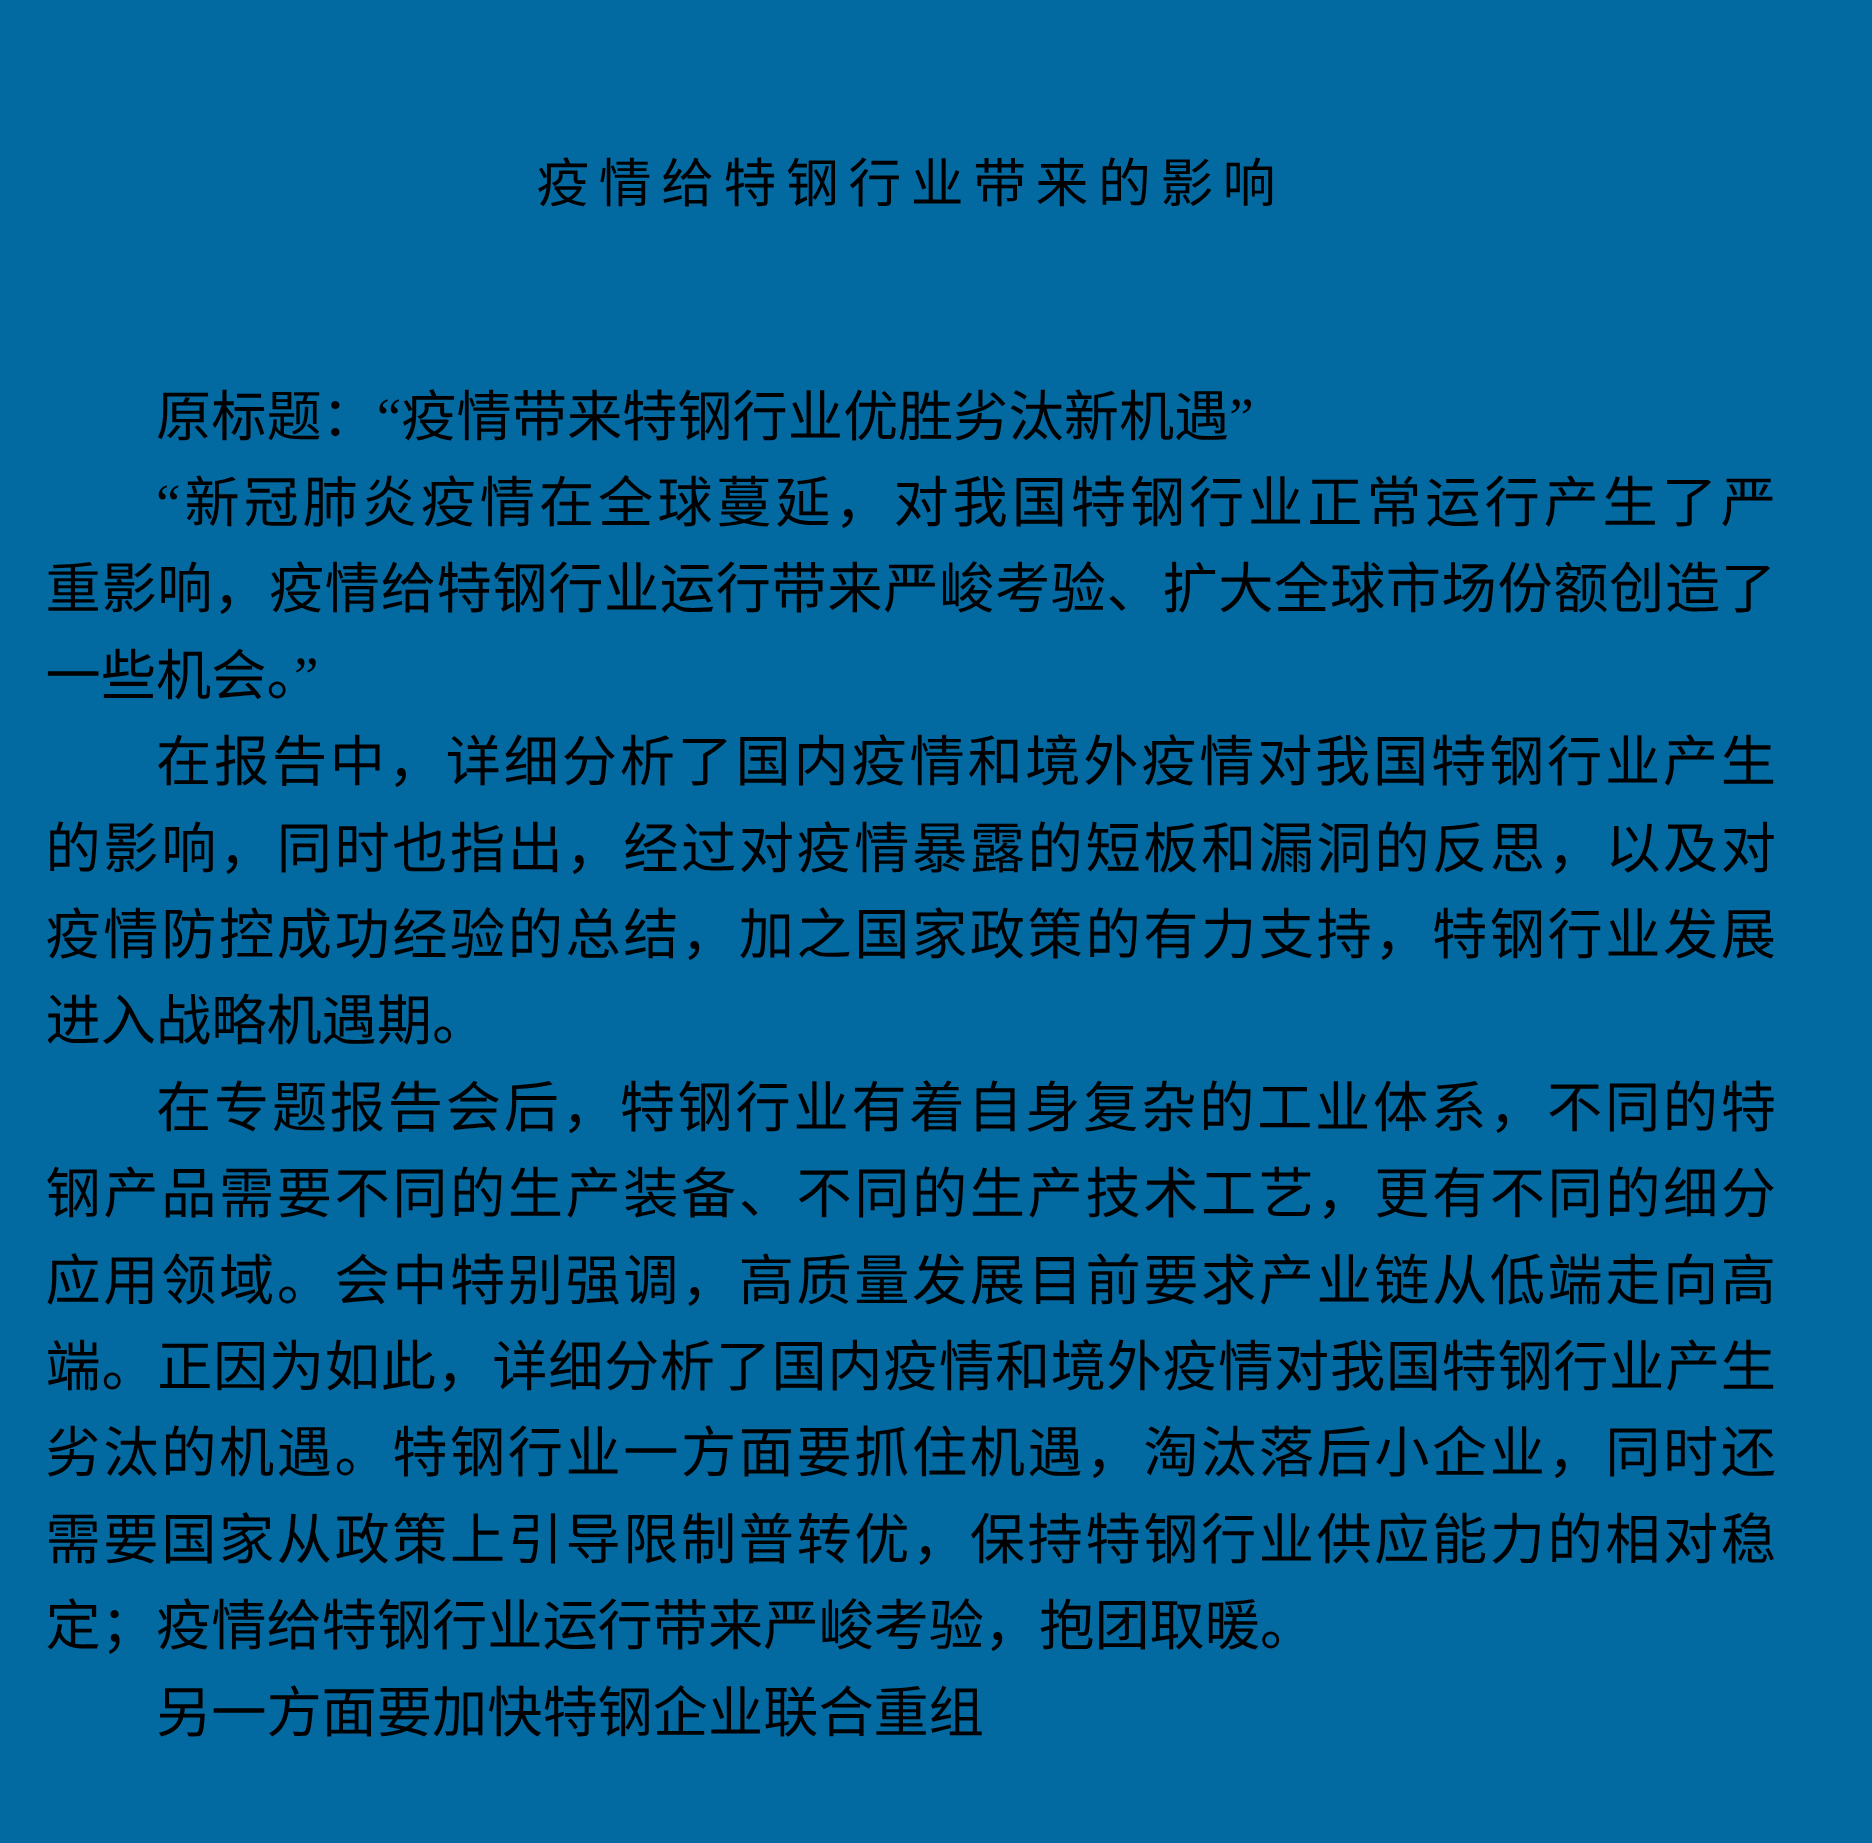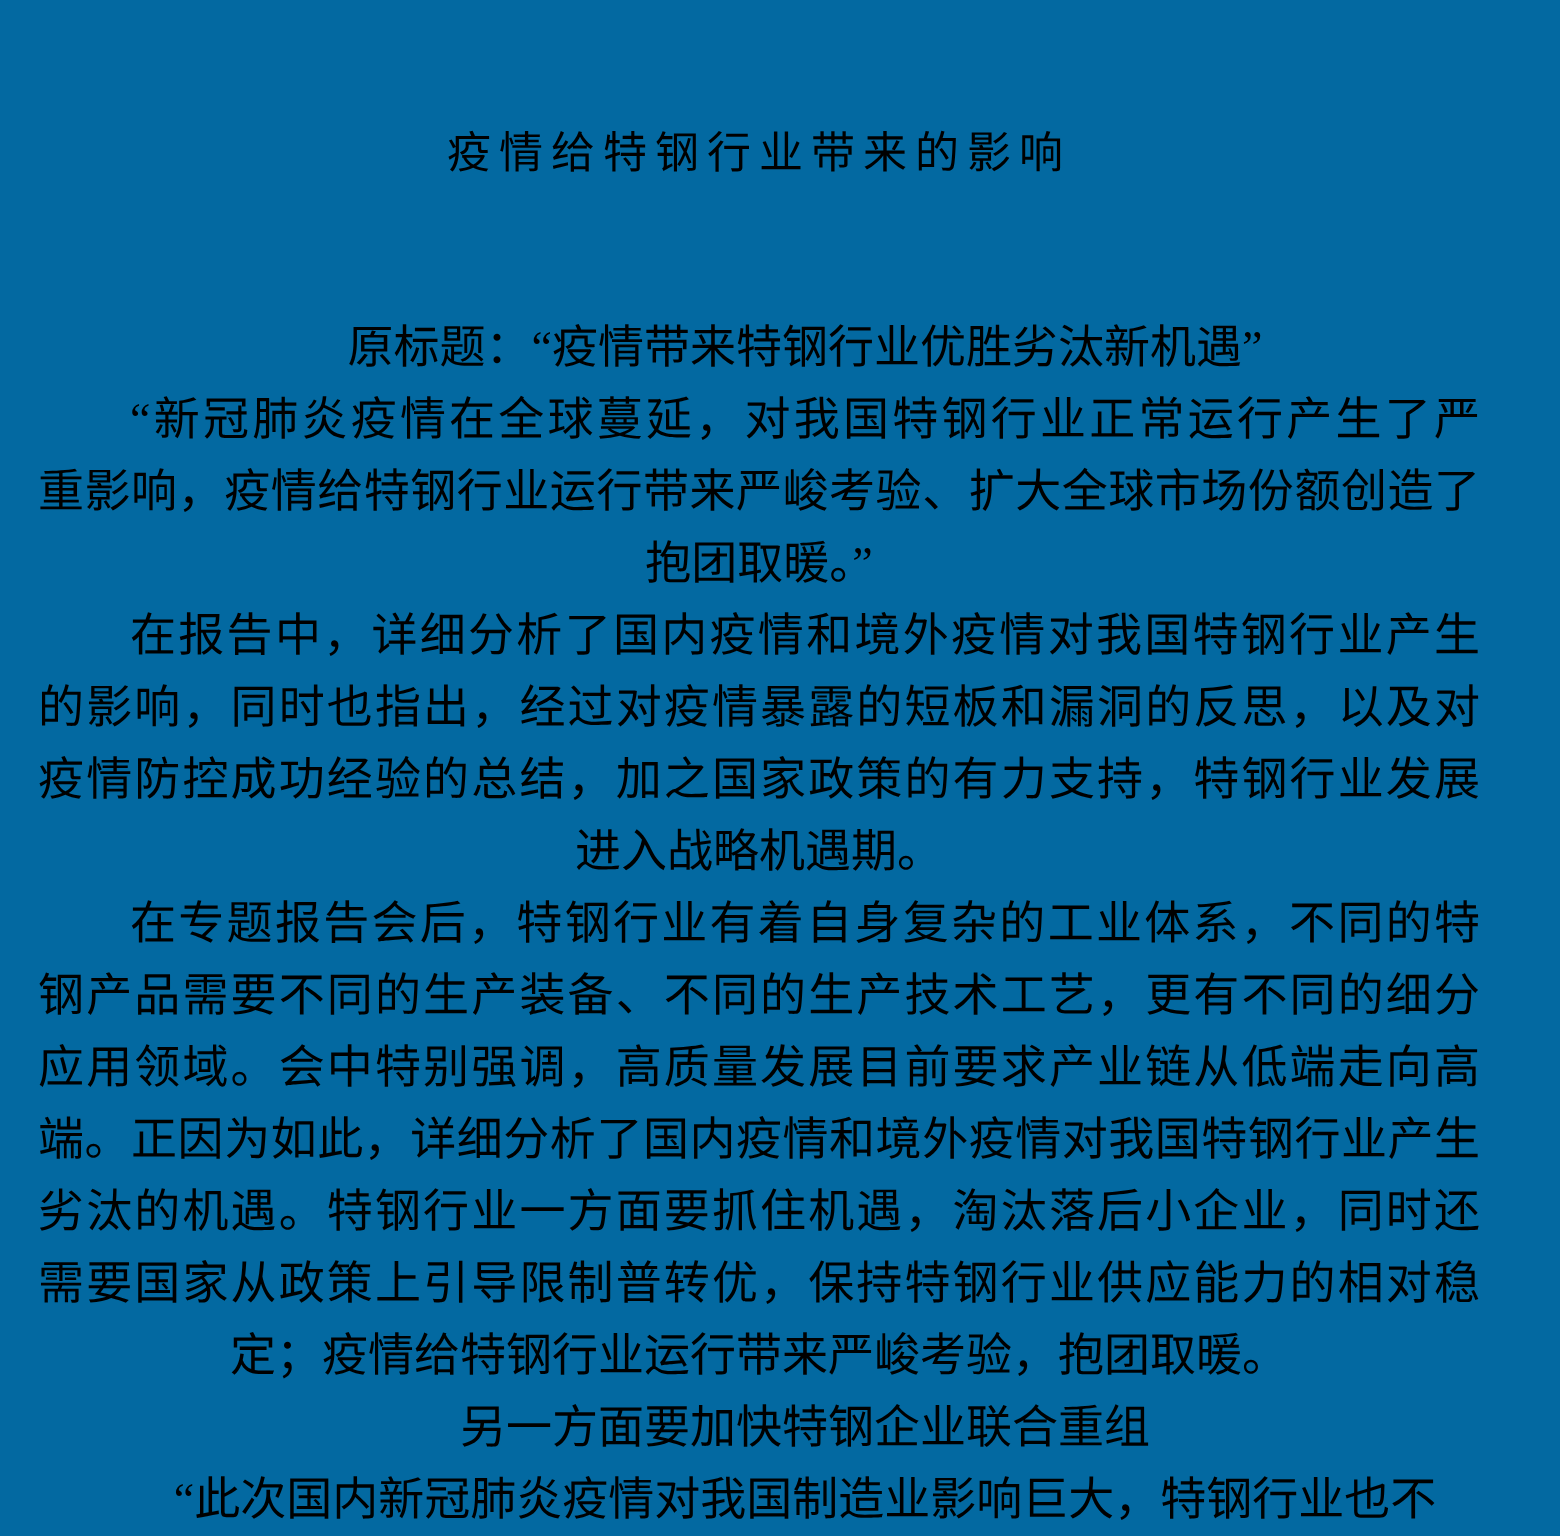--- a/index.html
+++ b/index.html
@@ -34,21 +34,21 @@
     font-size: 46px;
   }
   .para {
     margin: 0;
   }
   .line {
     height: 72px;
     line-height: 72px;
     overflow: hidden;
     white-space: normal;
-    text-align: center;
+    text-align: left;
   }
   .line.first {
     text-indent: 2em;
   }
   .line.fill {
     text-align: justify;
     text-align-last: justify;
   }
 </style>
 </head>
@@ -56,37 +56,34 @@
 
 <div class="page">
   <h1 class="doc-title">疫情给特钢行业带来的影响</h1>
   <div class="doc-body">
       <div class="para">
         <div class="line first">原标题：“疫情带来特钢行业优胜劣汰新机遇”</div>
       </div>
       <div class="para">
         <div class="line first fill">“新冠肺炎疫情在全球蔓延，对我国特钢行业正常运行产生了严</div>
         <div class="line fill">重影响，疫情给特钢行业运行带来严峻考验、扩大全球市场份额创造了</div>
-        <div class="line">抱团取暖。”</div>
+        <div class="line">一些机会。”</div>
       </div>
       <div class="para">
         <div class="line first fill">在报告中，详细分析了国内疫情和境外疫情对我国特钢行业产生</div>
         <div class="line fill">的影响，同时也指出，经过对疫情暴露的短板和漏洞的反思，以及对</div>
         <div class="line fill">疫情防控成功经验的总结，加之国家政策的有力支持，特钢行业发展</div>
         <div class="line">进入战略机遇期。</div>
       </div>
       <div class="para">
         <div class="line first fill">在专题报告会后，特钢行业有着自身复杂的工业体系，不同的特</div>
         <div class="line fill">钢产品需要不同的生产装备、不同的生产技术工艺，更有不同的细分</div>
         <div class="line fill">应用领域。会中特别强调，高质量发展目前要求产业链从低端走向高</div>
         <div class="line fill">端。正因为如此，详细分析了国内疫情和境外疫情对我国特钢行业产生</div>
         <div class="line fill">劣汰的机遇。特钢行业一方面要抓住机遇，淘汰落后小企业，同时还</div>
         <div class="line fill">需要国家从政策上引导限制普转优，保持特钢行业供应能力的相对稳</div>
         <div class="line">定；疫情给特钢行业运行带来严峻考验，抱团取暖。</div>
       </div>
       <div class="para">
         <div class="line first">另一方面要加快特钢企业联合重组</div>
       </div>
-      <div class="para">
-        <div class="line first">“此次国内新冠肺炎疫情对我国制造业影响巨大，特钢行业也不</div>
-      </div>
     </div>
 </div>
 
 </body></html>

